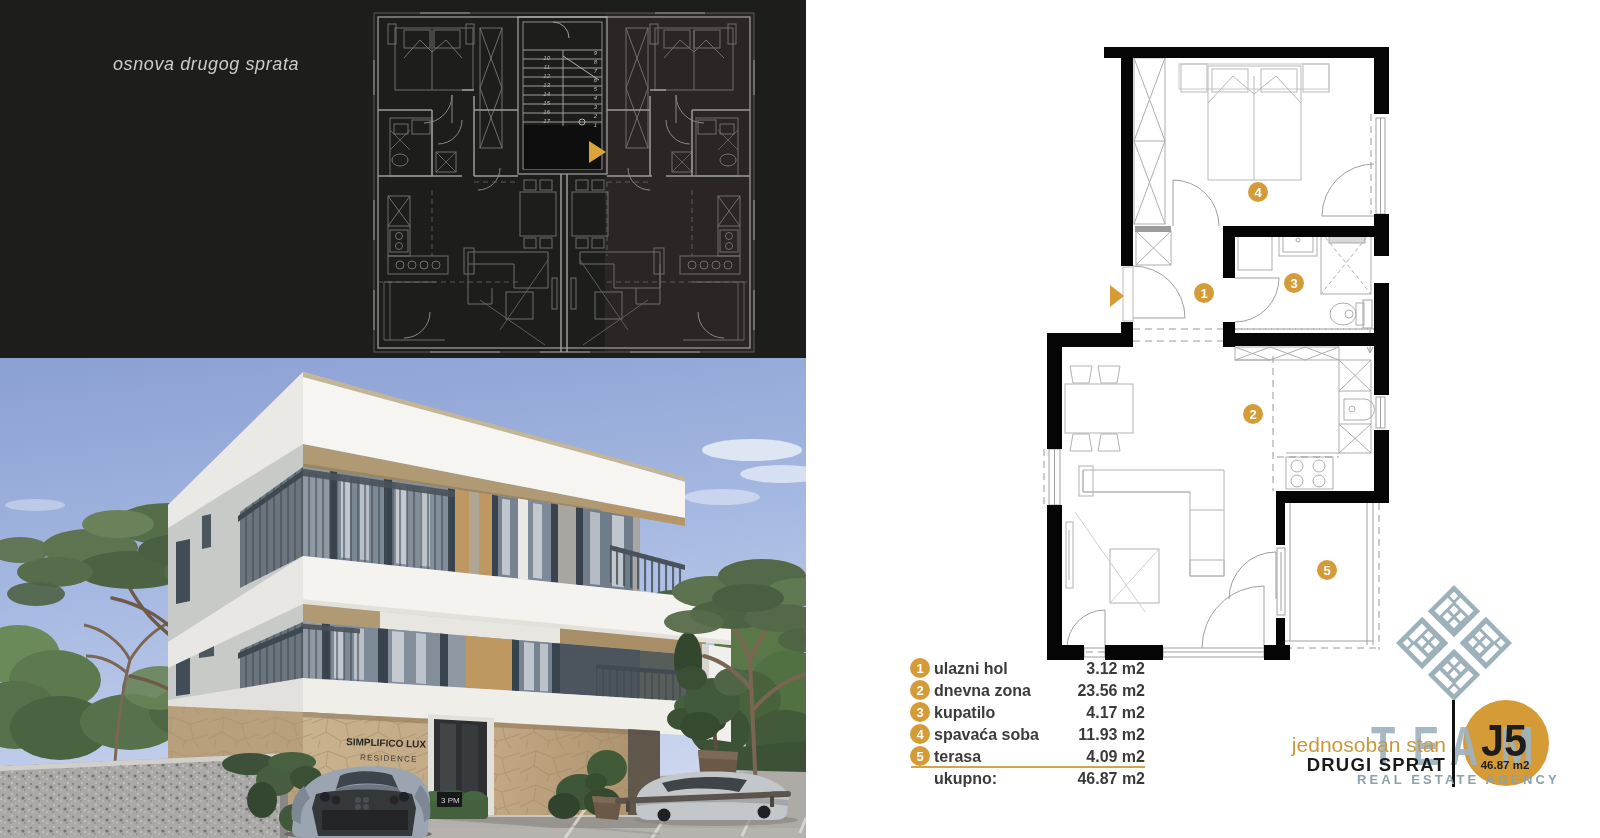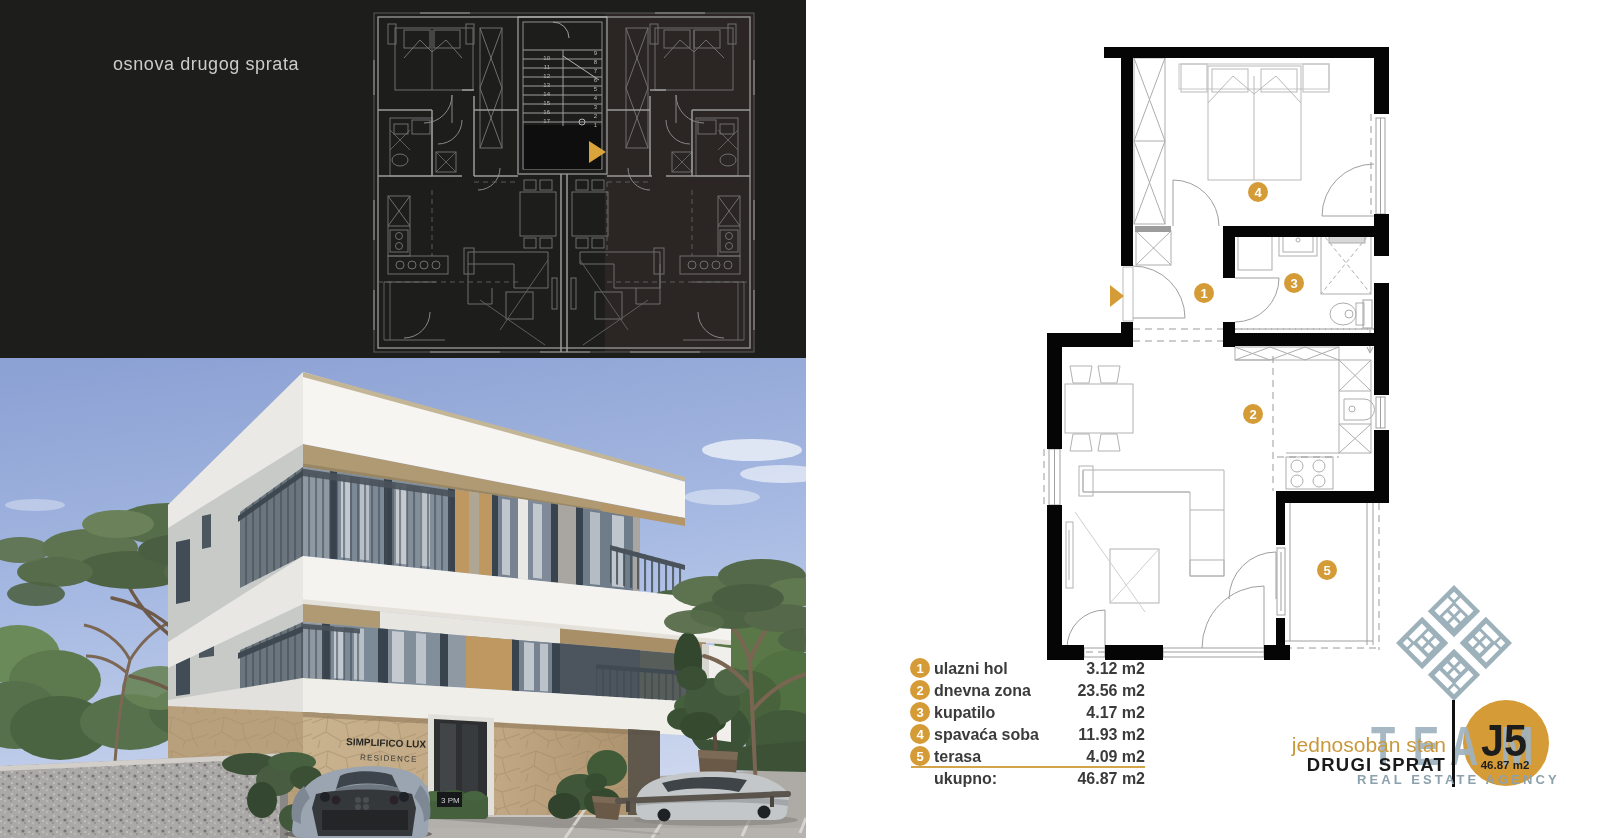--- a/index.html
+++ b/index.html
@@ -3,21 +3,21 @@
 <meta charset="utf-8">
 <style>
   html,body{margin:0;padding:0;}
   body{width:1600px;height:838px;position:relative;background:#ffffff;overflow:hidden;
        font-family:"Liberation Sans", sans-serif;}
   .abs{position:absolute;}
 </style>
 </head>
 <body>
 
-<div class="abs" id="darkpanel" style="left:0;top:0;width:806px;height:358px;background:#1d1d1c;">
+<div class="abs" id="darkpanel" style="left:0;top:0;width:806px;height:358px;background:#1d1d1c;font-style:italic;">
 <svg id="darksvg" style="position:absolute;left:0;top:0;" width="806" height="358" viewBox="0 0 806 358">
 <rect x="0" y="0" width="806" height="358" fill="#1d1d1c"></rect>
 
 <text x="113" y="70" font-family="Liberation Sans, sans-serif" font-size="18" fill="#cccccc" letter-spacing="0.6">osnova drugog sprata</text>
 
 <polygon points="605,13 754,13 754,352 605,352" fill="#2b2523"></polygon>
 
 <g fill="none" stroke="#8a8a8a" stroke-width="1.5">
 <rect x="378" y="17" width="372" height="331"></rect>
 </g>

